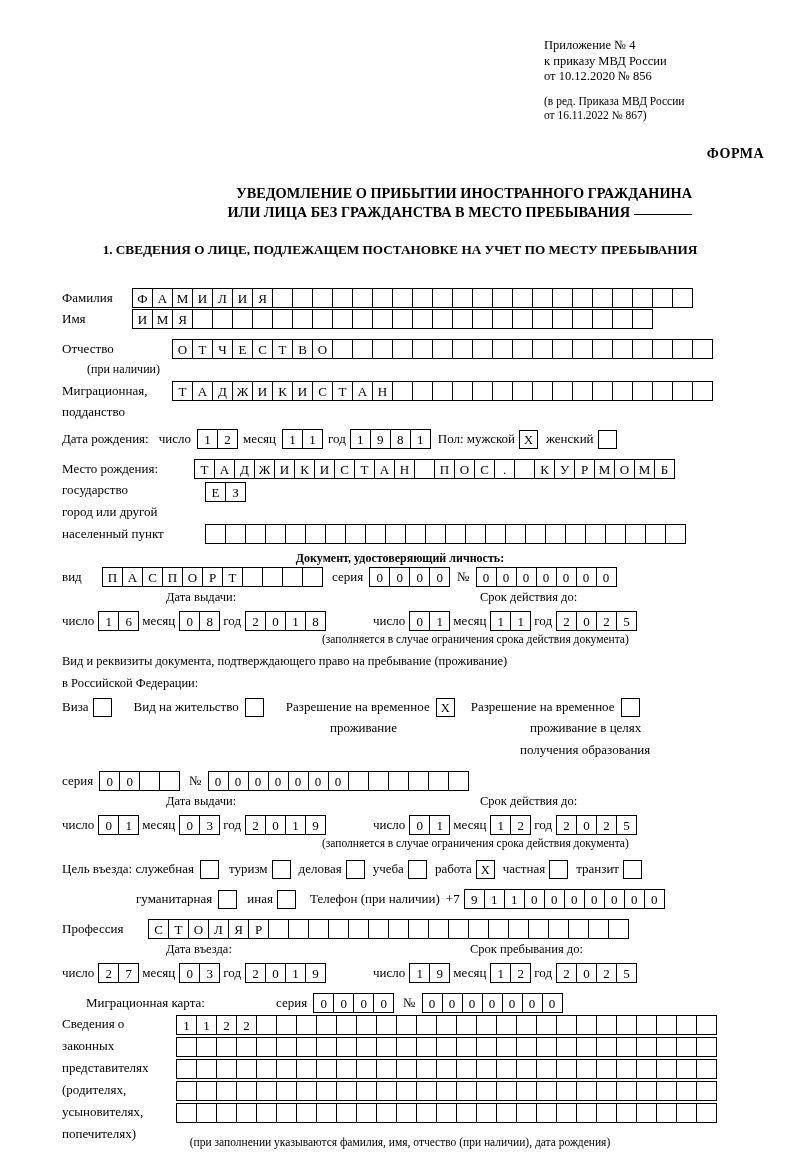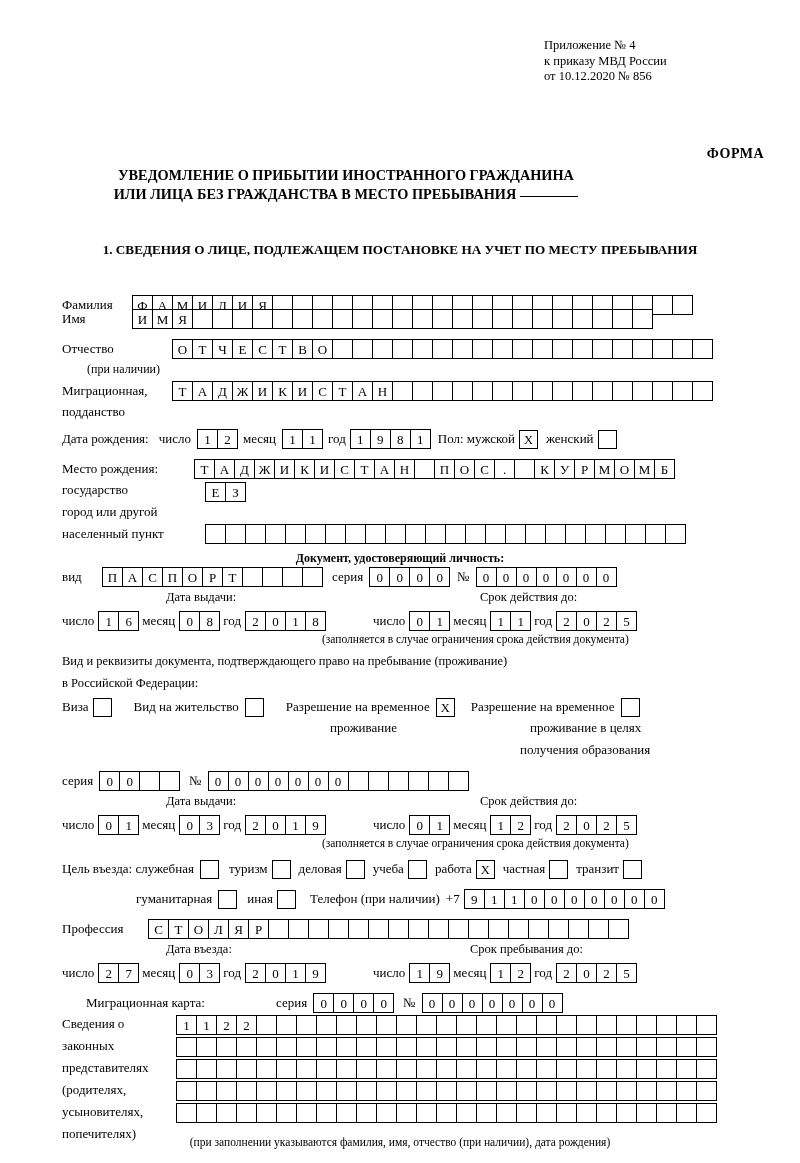--- a/index.html
+++ b/index.html
@@ -42,24 +42,24 @@
     position: absolute;
     top: 146px;
     right: 36px;
     font-weight: bold;
     font-size: 14px;
     letter-spacing: .5px;
   }
 
   .doc-title {
     position: absolute;
-    top: 166px;
+    top: 184px;
     left: 0;
     width: 692px;
-    text-align: center;
+    text-align: right;
     font-weight: bold;
     font-size: 14.3px;
     line-height: 19px;
   }
   .doc-title .line2 { white-space: nowrap; }
   .title-rule {
     display: inline-block;
     width: 58px;
     border-bottom: 1px solid #000;
     vertical-align: 2px;
@@ -132,34 +132,38 @@
 </style>
 </head>
 <body>
 
 <div class="page">
 
   <div class="header-note">
     <div>Приложение № 4</div>
     <div>к приказу МВД России</div>
     <div>от 10.12.2020 № 856</div>
+    <div class="sub">
+      <div>(в ред. Приказа МВД России</div>
+      <div>от 16.11.2022 № 867)</div>
+    </div>
   </div>
 
   <div class="forma">ФОРМА</div>
 
   <div class="doc-title">
     <div>УВЕДОМЛЕНИЕ О ПРИБЫТИИ ИНОСТРАННОГО ГРАЖДАНИНА</div>
     <div class="line2"><span>ИЛИ ЛИЦА БЕЗ ГРАЖДАНСТВА В МЕСТО ПРЕБЫВАНИЯ</span><span class="title-rule"></span></div>
   </div>
 
   <div class="section-title">1. СВЕДЕНИЯ О ЛИЦЕ, ПОДЛЕЖАЩЕМ ПОСТАНОВКЕ НА УЧЕТ ПО МЕСТУ ПРЕБЫВАНИЯ</div>
 
   <div class="form">
 
-    <div class="row" style="position:absolute; top:22px; left:62px;">
+    <div class="row" style="position:absolute; top:15px; left:62px;">
       <span class="lbl" style="width:70px;">Фамилия</span>
       <span class="boxes">
         <span class="bx">Ф</span>
           <span class="bx">А</span>
           <span class="bx">М</span>
           <span class="bx">И</span>
           <span class="bx">Л</span>
           <span class="bx">И</span>
           <span class="bx">Я</span>
         <span class="bx"></span>

